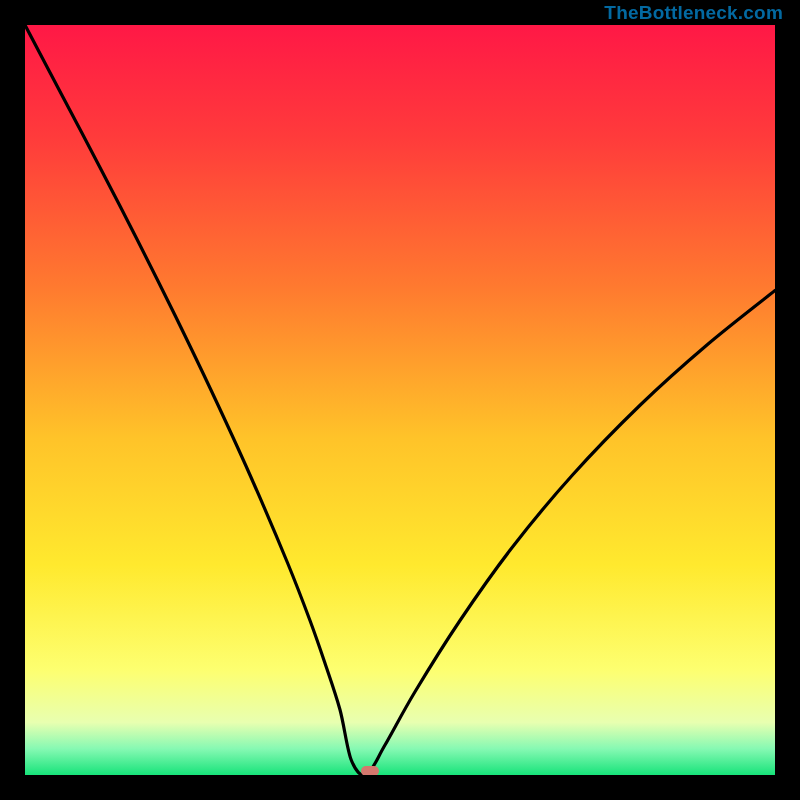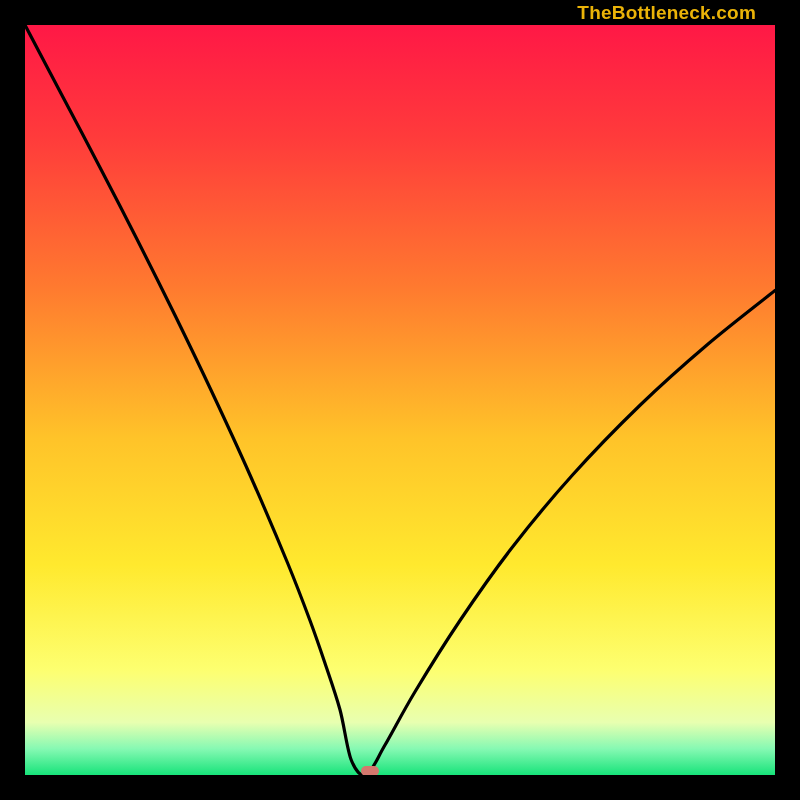--- a/index.html
+++ b/index.html
@@ -43,25 +43,25 @@
   .marker {
     position: absolute;
     width: 18px;
     height: 10px;
     border-radius: 5px;
     transform: translate(-50%, -50%);
   }
   .watermark {
     position: absolute;
     top: 2px;
-    right: 44px;
+    right: 17px;
     font-family: Arial, Helvetica, sans-serif;
     font-size: 19px;
     font-weight: bold;
-    color: #eab308;
+    color: #0369a1;
     letter-spacing: 0.2px;
   }
 </style>
 </head>
 <body>
 
 <div class="frame">
 
   <div class="watermark">TheBottleneck.com</div>
 

